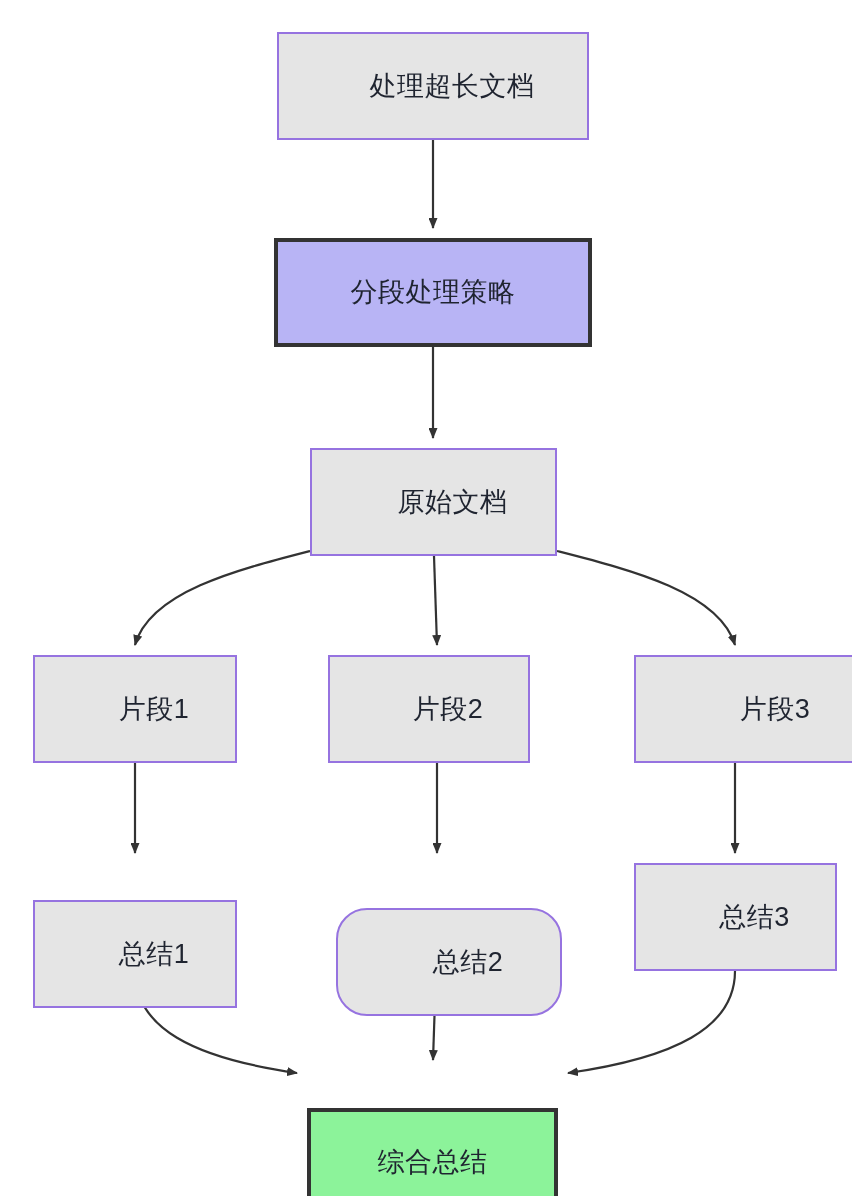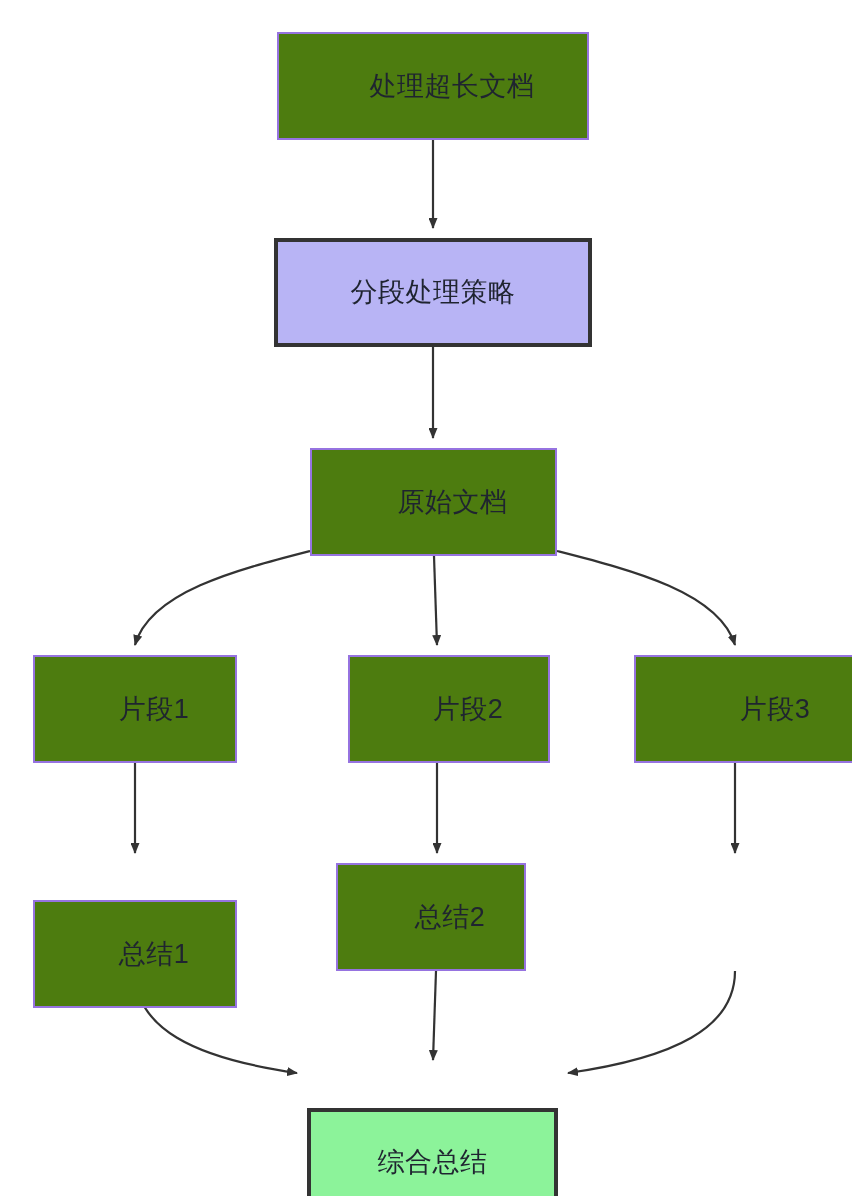--- a/index.html
+++ b/index.html
@@ -33,21 +33,21 @@
     align-items: center;
     justify-content: center;
     text-align: center;
     line-height: 1.2;
     color: #1f2430;
     font-size: 27px;
     letter-spacing: 0.5px;
     white-space: nowrap;
   }
   .node.std {
-    background: #4d7c0f;
+    background: #e5e5e5;
     border: 2px solid #9673e0;
     padding-left: 38px;
   }
   .node.highlight {
     background: #b8b4f5;
     border: 4px solid #333333;
   }
   .node.success {
     background: #8cf39a;
     border: 4px solid #333333;
@@ -93,34 +93,37 @@
   </div>
 
   <div class="node std" style="left:310px; top:448px; width:247px; height:108px;">
     <span class="node-label">原始文档</span>
   </div>
 
   <div class="node std" style="left:33px; top:655px; width:204px; height:108px;justify-content:center;">
     <span class="node-label">片段1</span>
   </div>
 
-  <div class="node std" style="left:348px; top:655px; width:202px; height:108px;align-items:center;">
+  <div class="node std" style="left:328px; top:655px; width:202px; height:108px;align-items:center;">
     <span class="node-label">片段2</span>
   </div>
 
   <div class="node std" style="left:634px; top:655px; width:244px; height:108px;">
     <span class="node-label">片段3</span>
   </div>
 
   <div class="node std" style="left:33px; top:900px; width:204px; height:108px;">
     <span class="node-label">总结1</span>
   </div>
 
-  <div class="node std" style="left:336px; top:863px; width:190px; height:108px;">
+  <div class="node std" style="left:336px; top:908px; width:226px; height:108px;border-radius:31px;">
     <span class="node-label">总结2</span>
   </div>
 
+  <div class="node std" style="left:634px; top:863px; width:203px; height:108px;">
+    <span class="node-label">总结3</span>
+  </div>
 
   <div class="node success" style="left:307px; top:1108px; width:251px; height:108px;">
     <span class="node-label">综合总结</span>
   </div>
 
 </div>
 
 </body></html>

